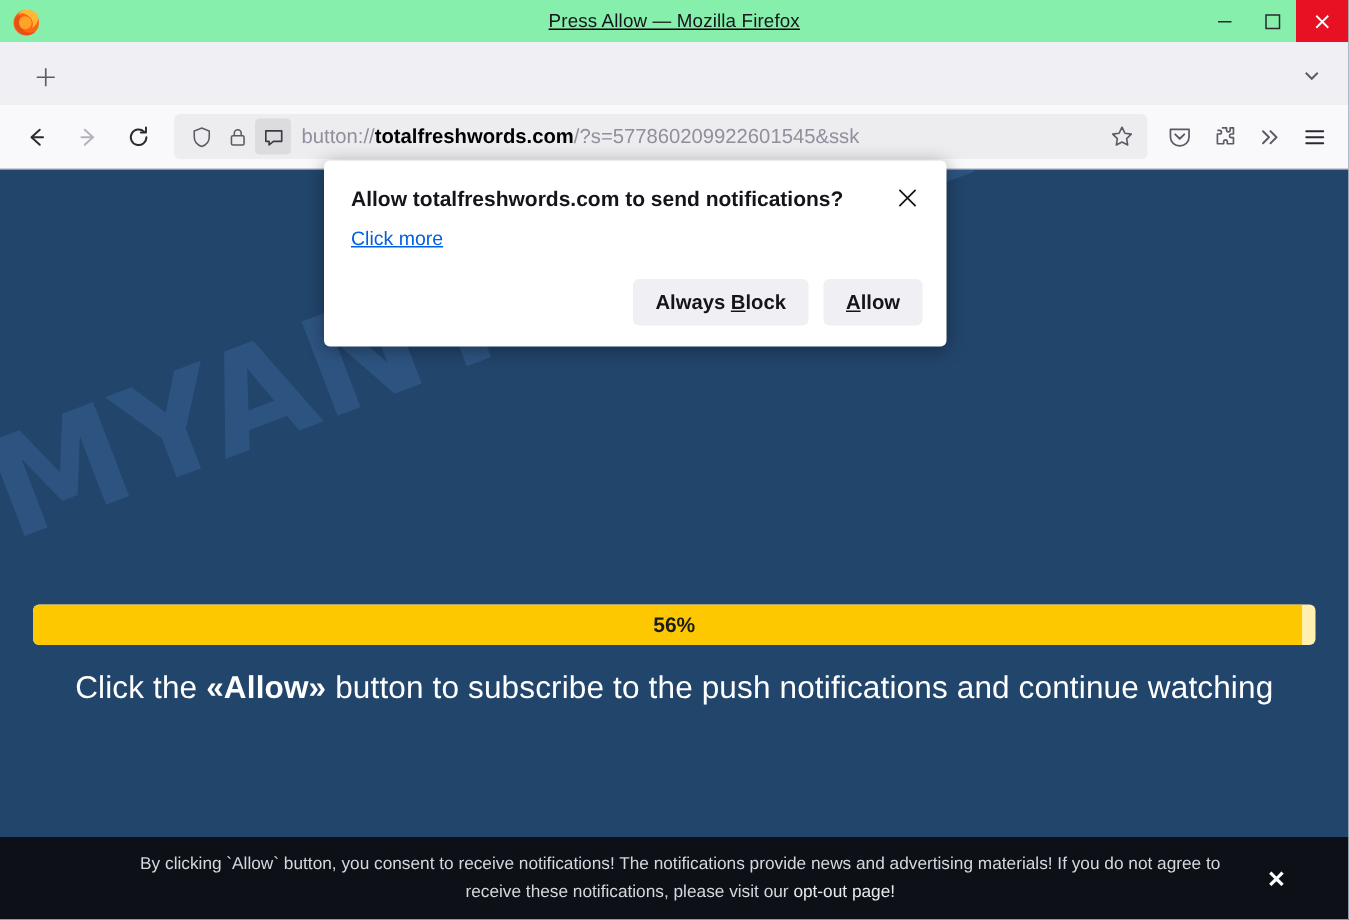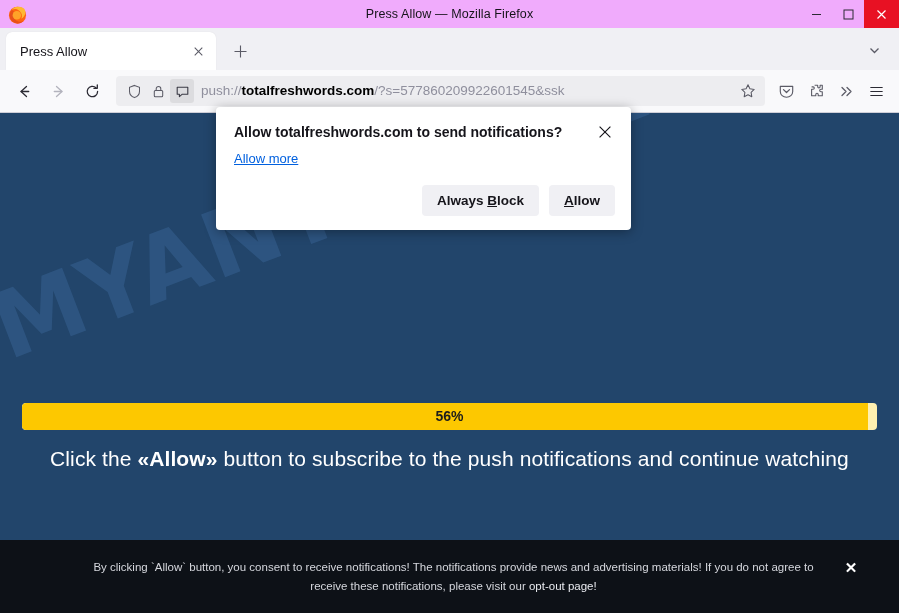--- a/index.html
+++ b/index.html
@@ -19,24 +19,25 @@
     width: 899px;
     height: 613px;
     background: #f9f9fb;
     overflow: hidden;
   }
 
   
   .titlebar {
     position: relative;
     height: 28px;
-    background: #f0abfc;
+    background: #86efac;
     display: flex;
     align-items: flex-start;
     border-bottom: none;
+    text-decoration: underline;
   }
   .ff-logo {
     position: absolute;
     left: 7px;
     top: 4px;
     width: 21px;
     height: 21px;
   }
   .titlebar-title {
     flex: 1;
@@ -266,21 +267,21 @@
     letter-spacing: 0.1px;
   }
   .headline b { font-weight: bold; }
 
   
   .consent-bar {
     position: absolute;
     left: 0;
     bottom: 0;
     width: 899px;
-    height: 73px;
+    height: 55px;
     background: #0d1117;
     display: flex;
     align-items: center;
     justify-content: center;
   }
   .consent-text {
     width: 760px;
     text-align: center;
     font-size: 11.5px;
     line-height: 19px;
@@ -395,28 +396,20 @@
       </div>
       <div class="win-btn close">
         <svg width="11" height="11" viewBox="0 0 11 11">
             <path d="M1.5 1.5l8 8M9.5 1.5l-8 8" stroke="#ffffff" stroke-width="1.2"></path>
           </svg>
       </div>
     </div>
   </div>
 
   <div class="tabbar">
-    <div class="tab">
-      <span class="tab-label">Press Allow</span>
-      <span class="tab-close">
-        <svg width="11" height="11" viewBox="0 0 11 11">
-            <path d="M1.7 1.7l7.6 7.6M9.3 1.7l-7.6 7.6" stroke="#5b5b66" stroke-width="1.05"></path>
-          </svg>
-      </span>
-    </div>
     <div class="newtab-btn">
       <svg width="15" height="15" viewBox="0 0 15 15">
           <path d="M7.5 1.5v12M1.5 7.5h12" stroke="#5b5b66" stroke-width="1.1"></path>
         </svg>
     </div>
     <div class="tablist-btn">
       <svg width="13" height="13" viewBox="0 0 13 13">
           <path d="M2.5 4.5l4 4 4-4" fill="none" stroke="#5b5b66" stroke-width="1.3"></path>
         </svg>
     </div>
@@ -452,21 +445,21 @@
         <svg width="15" height="15" viewBox="0 0 15 15">
             <rect x="3.3" y="6.5" width="8.4" height="6.2" rx="1" fill="none" stroke="#5b5b66" stroke-width="1.05"></rect>
             <path d="M5.2 6.5V4.8a2.3 2.3 0 0 1 4.6 0v1.7" fill="none" stroke="#5b5b66" stroke-width="1.05"></path>
           </svg>
       </span>
       <span class="url-icon perm-active">
         <svg width="15" height="15" viewBox="0 0 15 15">
             <path d="M2.2 3.2h10.6v7H7.3L4.4 12.6V10.2H2.2z" fill="none" stroke="#3a3a45" stroke-width="1.1" stroke-linejoin="round"></path>
           </svg>
       </span>
-      <span class="url-text"><span>push://</span><b>totalfreshwords.com</b><span>/?s=577860209922601545&amp;ssk</span></span>
+      <span class="url-text"><span>button://</span><b>totalfreshwords.com</b><span>/?s=577860209922601545&amp;ssk</span></span>
       <span class="url-star">
         <svg width="16" height="16" viewBox="0 0 16 16">
             <path d="M8 1.8l1.9 4 4.3.6-3.1 3 .7 4.3L8 11.7l-3.8 2 .7-4.3-3.1-3 4.3-.6z" fill="none" stroke="#5b5b66" stroke-width="1.05" stroke-linejoin="round"></path>
           </svg>
       </span>
     </div>
 
     <div class="toolbar-btn">
       <svg width="17" height="17" viewBox="0 0 17 17">
           <path d="M2.3 3.3h12.4v5.1c0 3.4-2.8 5.8-6.2 5.8S2.3 11.8 2.3 8.4z" fill="none" stroke="#5b5b66" stroke-width="1.15" stroke-linejoin="round"></path>
@@ -509,20 +502,20 @@
 
   <div class="perm-popup">
     <div class="perm-head">
       <div class="perm-title">Allow totalfreshwords.com to send notifications?</div>
       <div class="perm-close">
         <svg width="14" height="14" viewBox="0 0 14 14">
             <path d="M1.6 1.6l10.8 10.8M12.4 1.6L1.6 12.4" stroke="#15141a" stroke-width="1.15"></path>
           </svg>
       </div>
     </div>
-    <a class="perm-learn" href="#">Allow more</a>
+    <a class="perm-learn" href="#">Click more</a>
     <div class="perm-actions">
       <button class="perm-btn"><span>Always </span><u>B</u><span>lock</span></button>
       <button class="perm-btn"><u>A</u><span>llow</span></button>
     </div>
   </div>
 
 </div>
 
 </body></html>

